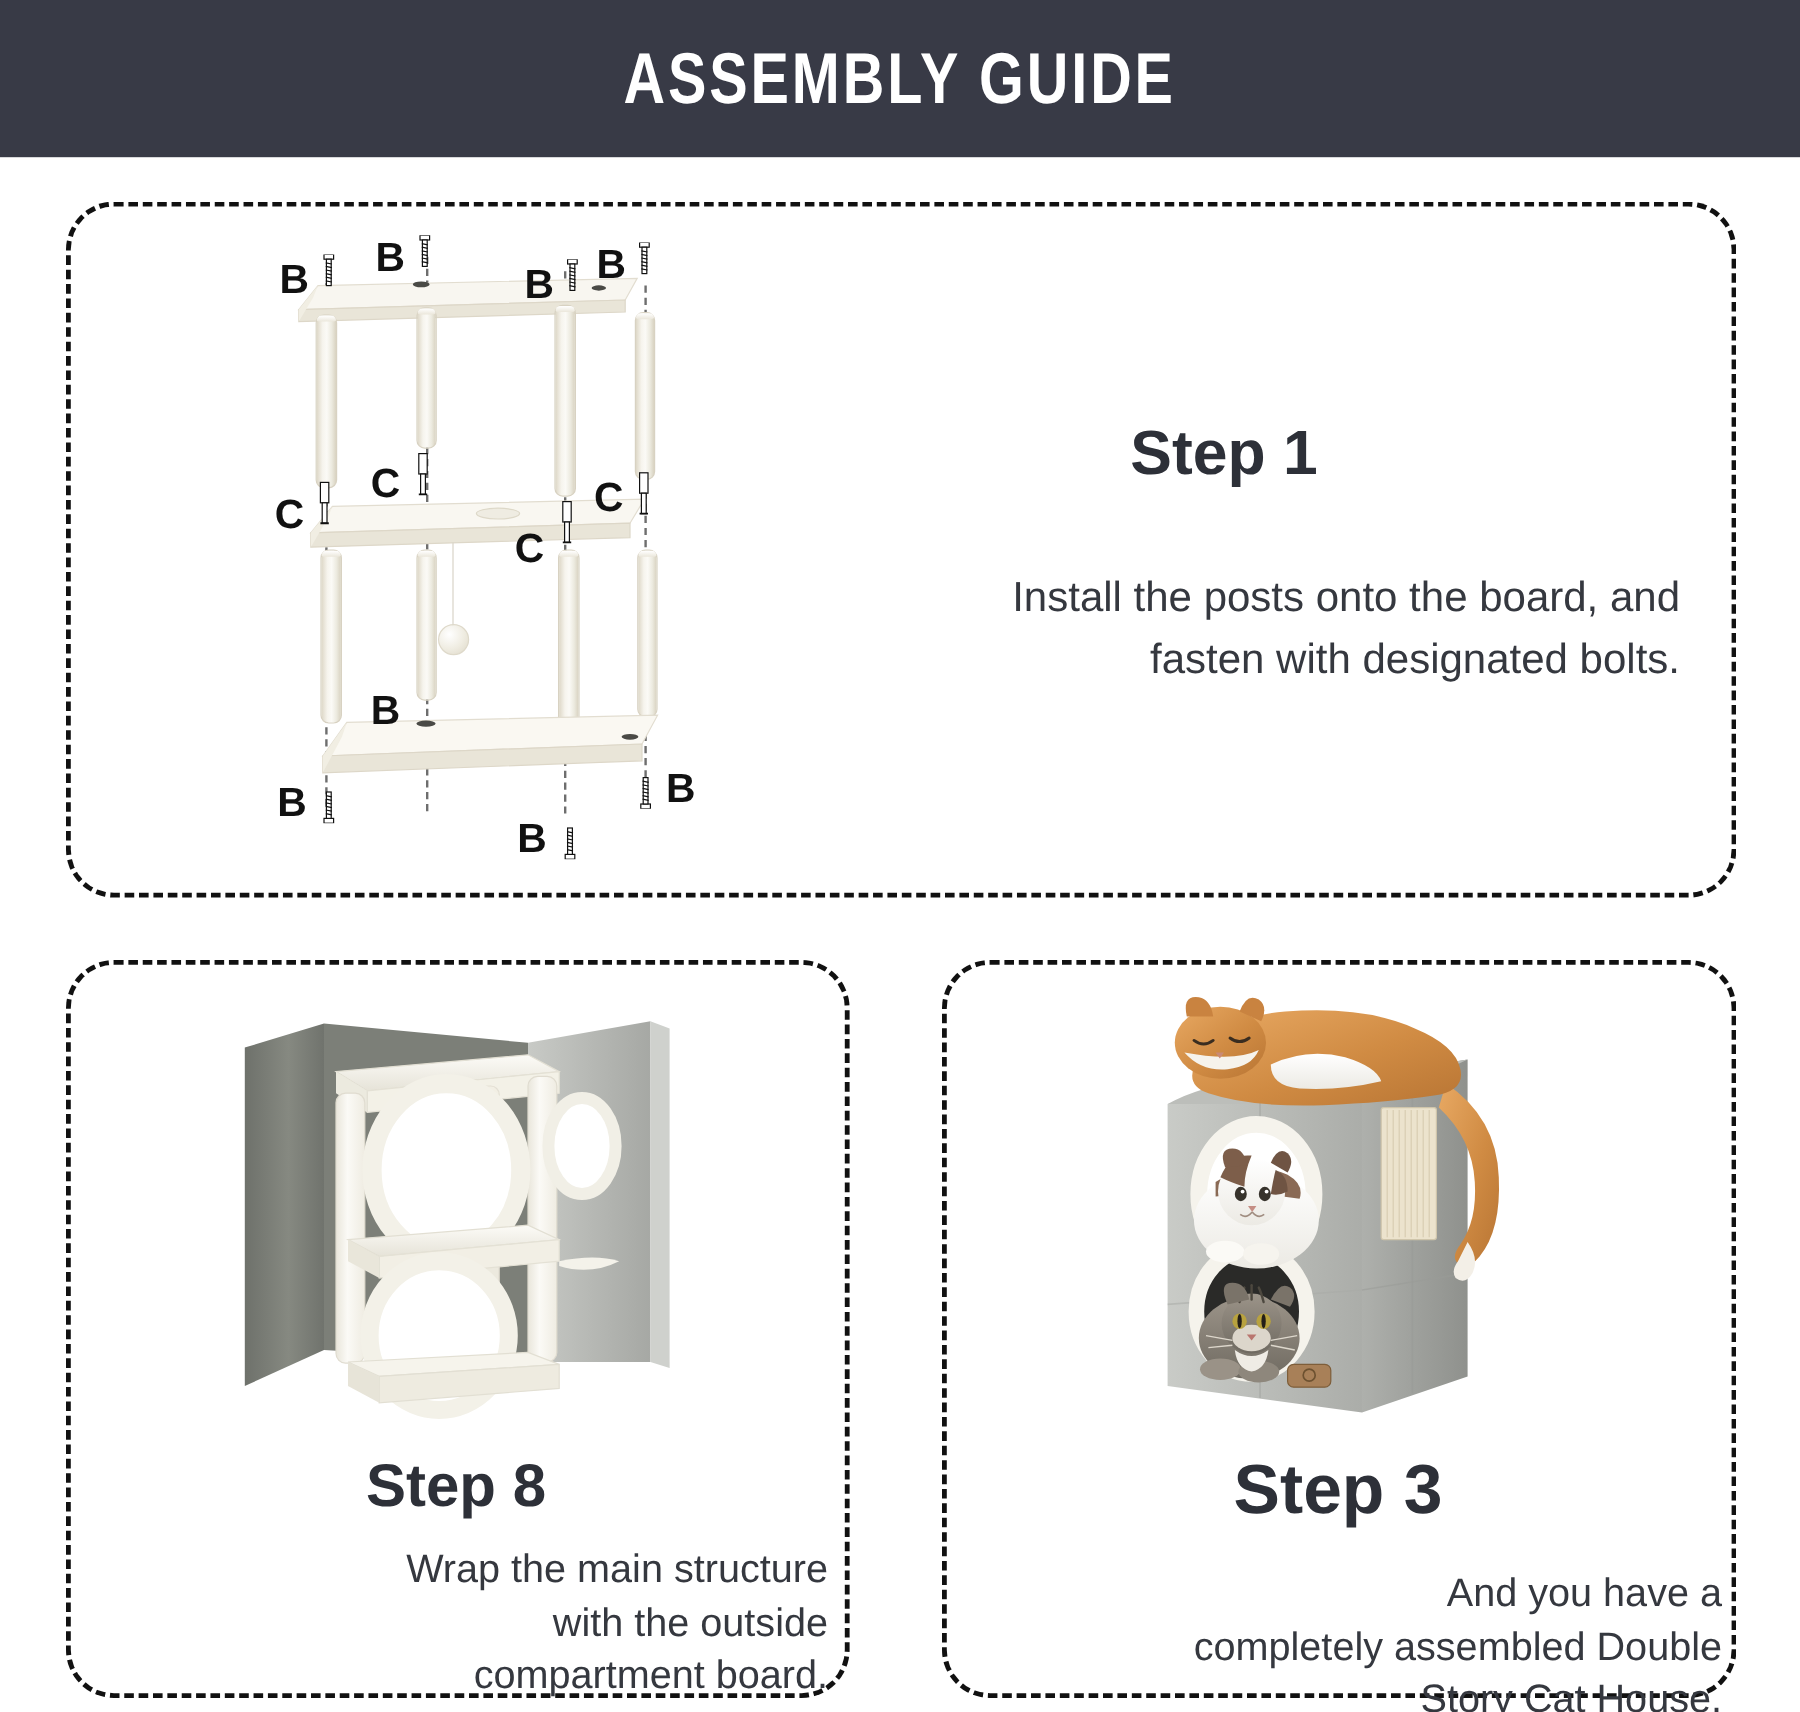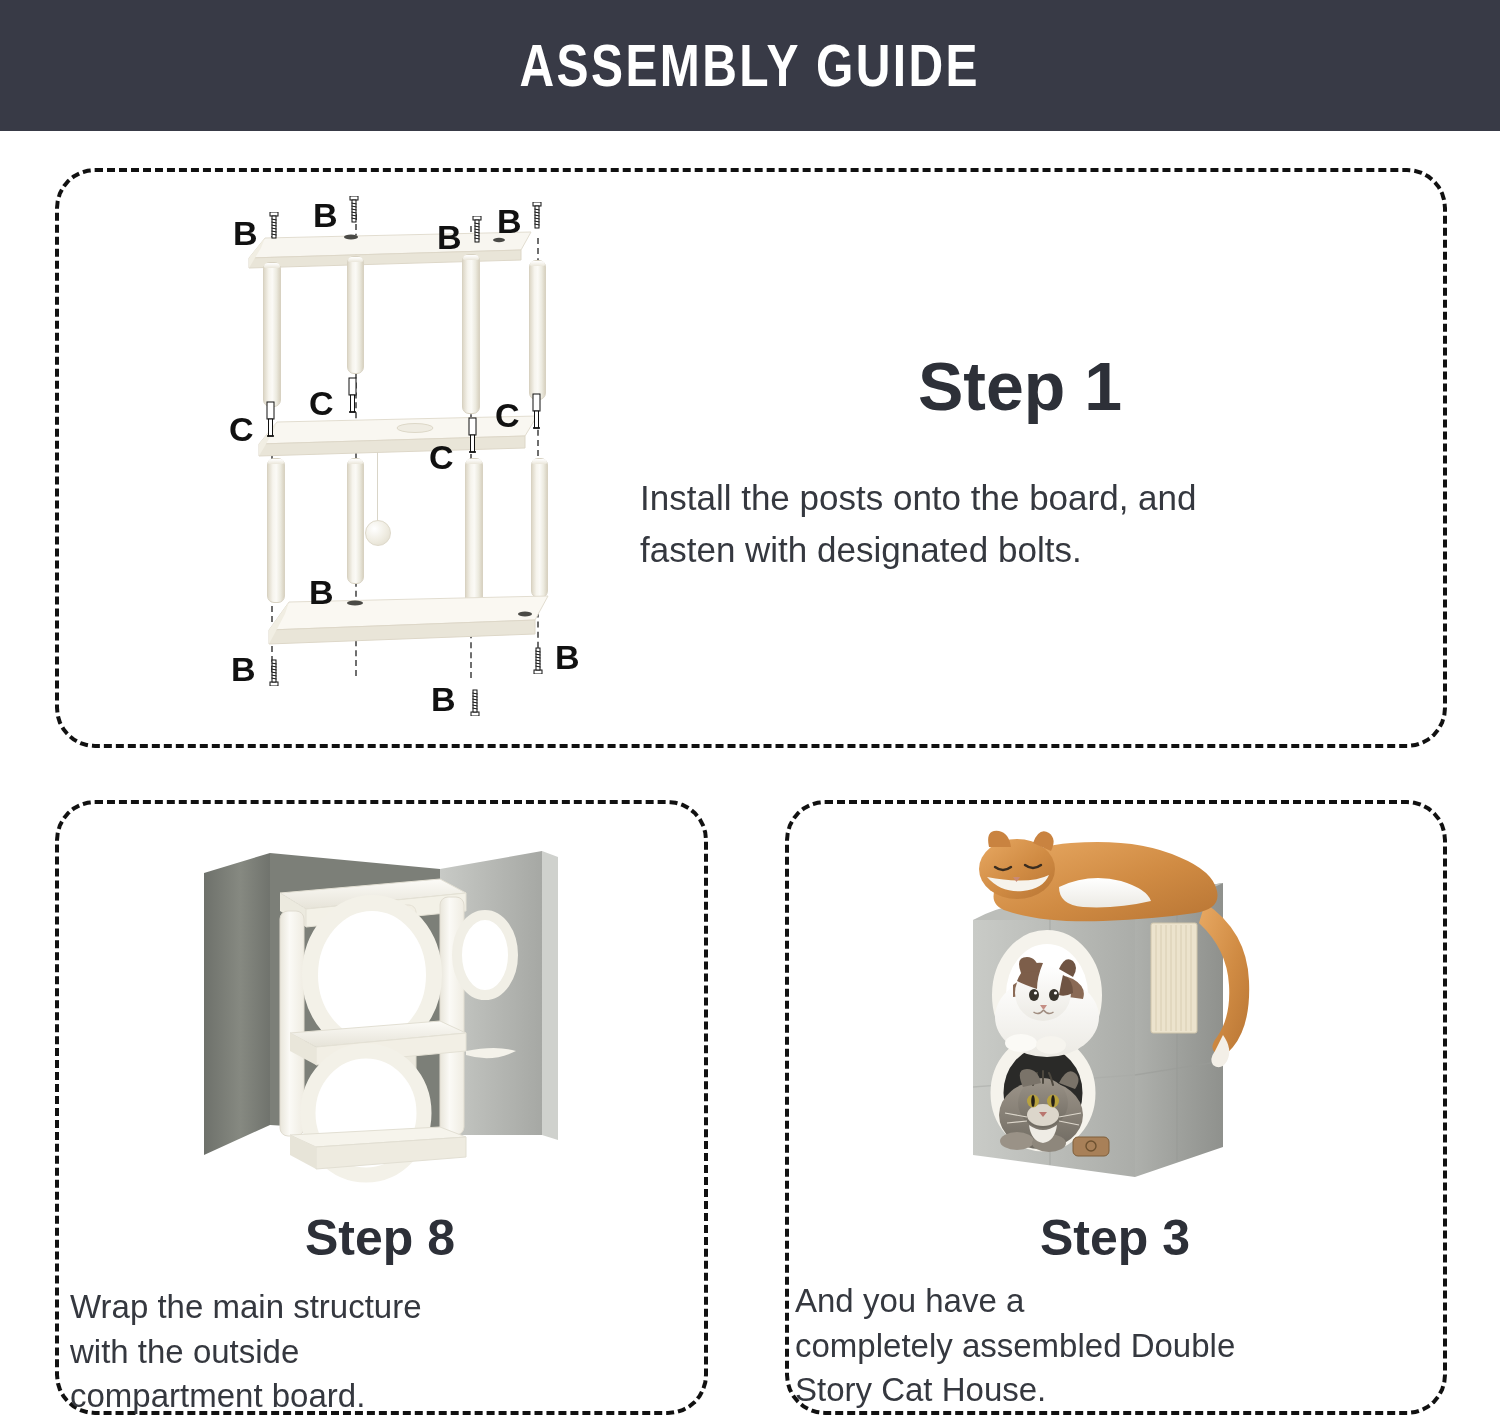--- a/index.html
+++ b/index.html
@@ -17,32 +17,32 @@
     font-family:"Liberation Sans",sans-serif}
 
   
   .panel{position:absolute;border:4px dashed #111;border-radius:40px;background:#fff}
   #panel-1{left:55px;top:168px;width:1392px;height:580px}
   #panel-2{left:55px;top:800px;width:653px;height:615px}
   #panel-3{left:785px;top:800px;width:662px;height:615px}
 
   
   .step-title{color:#2d3038;font-weight:700;text-align:center;line-height:1}
-  .step-body{color:#35383f;text-align:left;font-weight:400}
+  .step-body{color:#35383f;text-align:right;font-weight:400}
 
   #step1-text{position:absolute;left:640px;top:352px;width:760px}
-  #step1-text .step-title{font-size:68px;margin-bottom:52px}
+  #step1-text .step-title{font-size:52px;margin-bottom:68px}
   #step1-text .step-body{font-size:35px;line-height:1.48}
 
   #step2-text{position:absolute;left:70px;top:1213px;width:620px}
   #step2-text .step-title{font-size:50px;margin-bottom:22px}
   #step2-text .step-body{font-size:33px;line-height:1.35}
 
   #step3-text{position:absolute;left:795px;top:1213px;width:640px}
-  #step3-text .step-title{font-size:50px;margin-bottom:16px}
+  #step3-text .step-title{font-size:58px;margin-bottom:34px}
   #step3-text .step-body{font-size:33px;line-height:1.35}
 
   
   #diagram{position:absolute;left:225px;top:190px;width:370px;height:540px}
 
   
   .slab{position:absolute}
   .slab svg{display:block;overflow:visible}
 
   .post{position:absolute;border-radius:7px;

